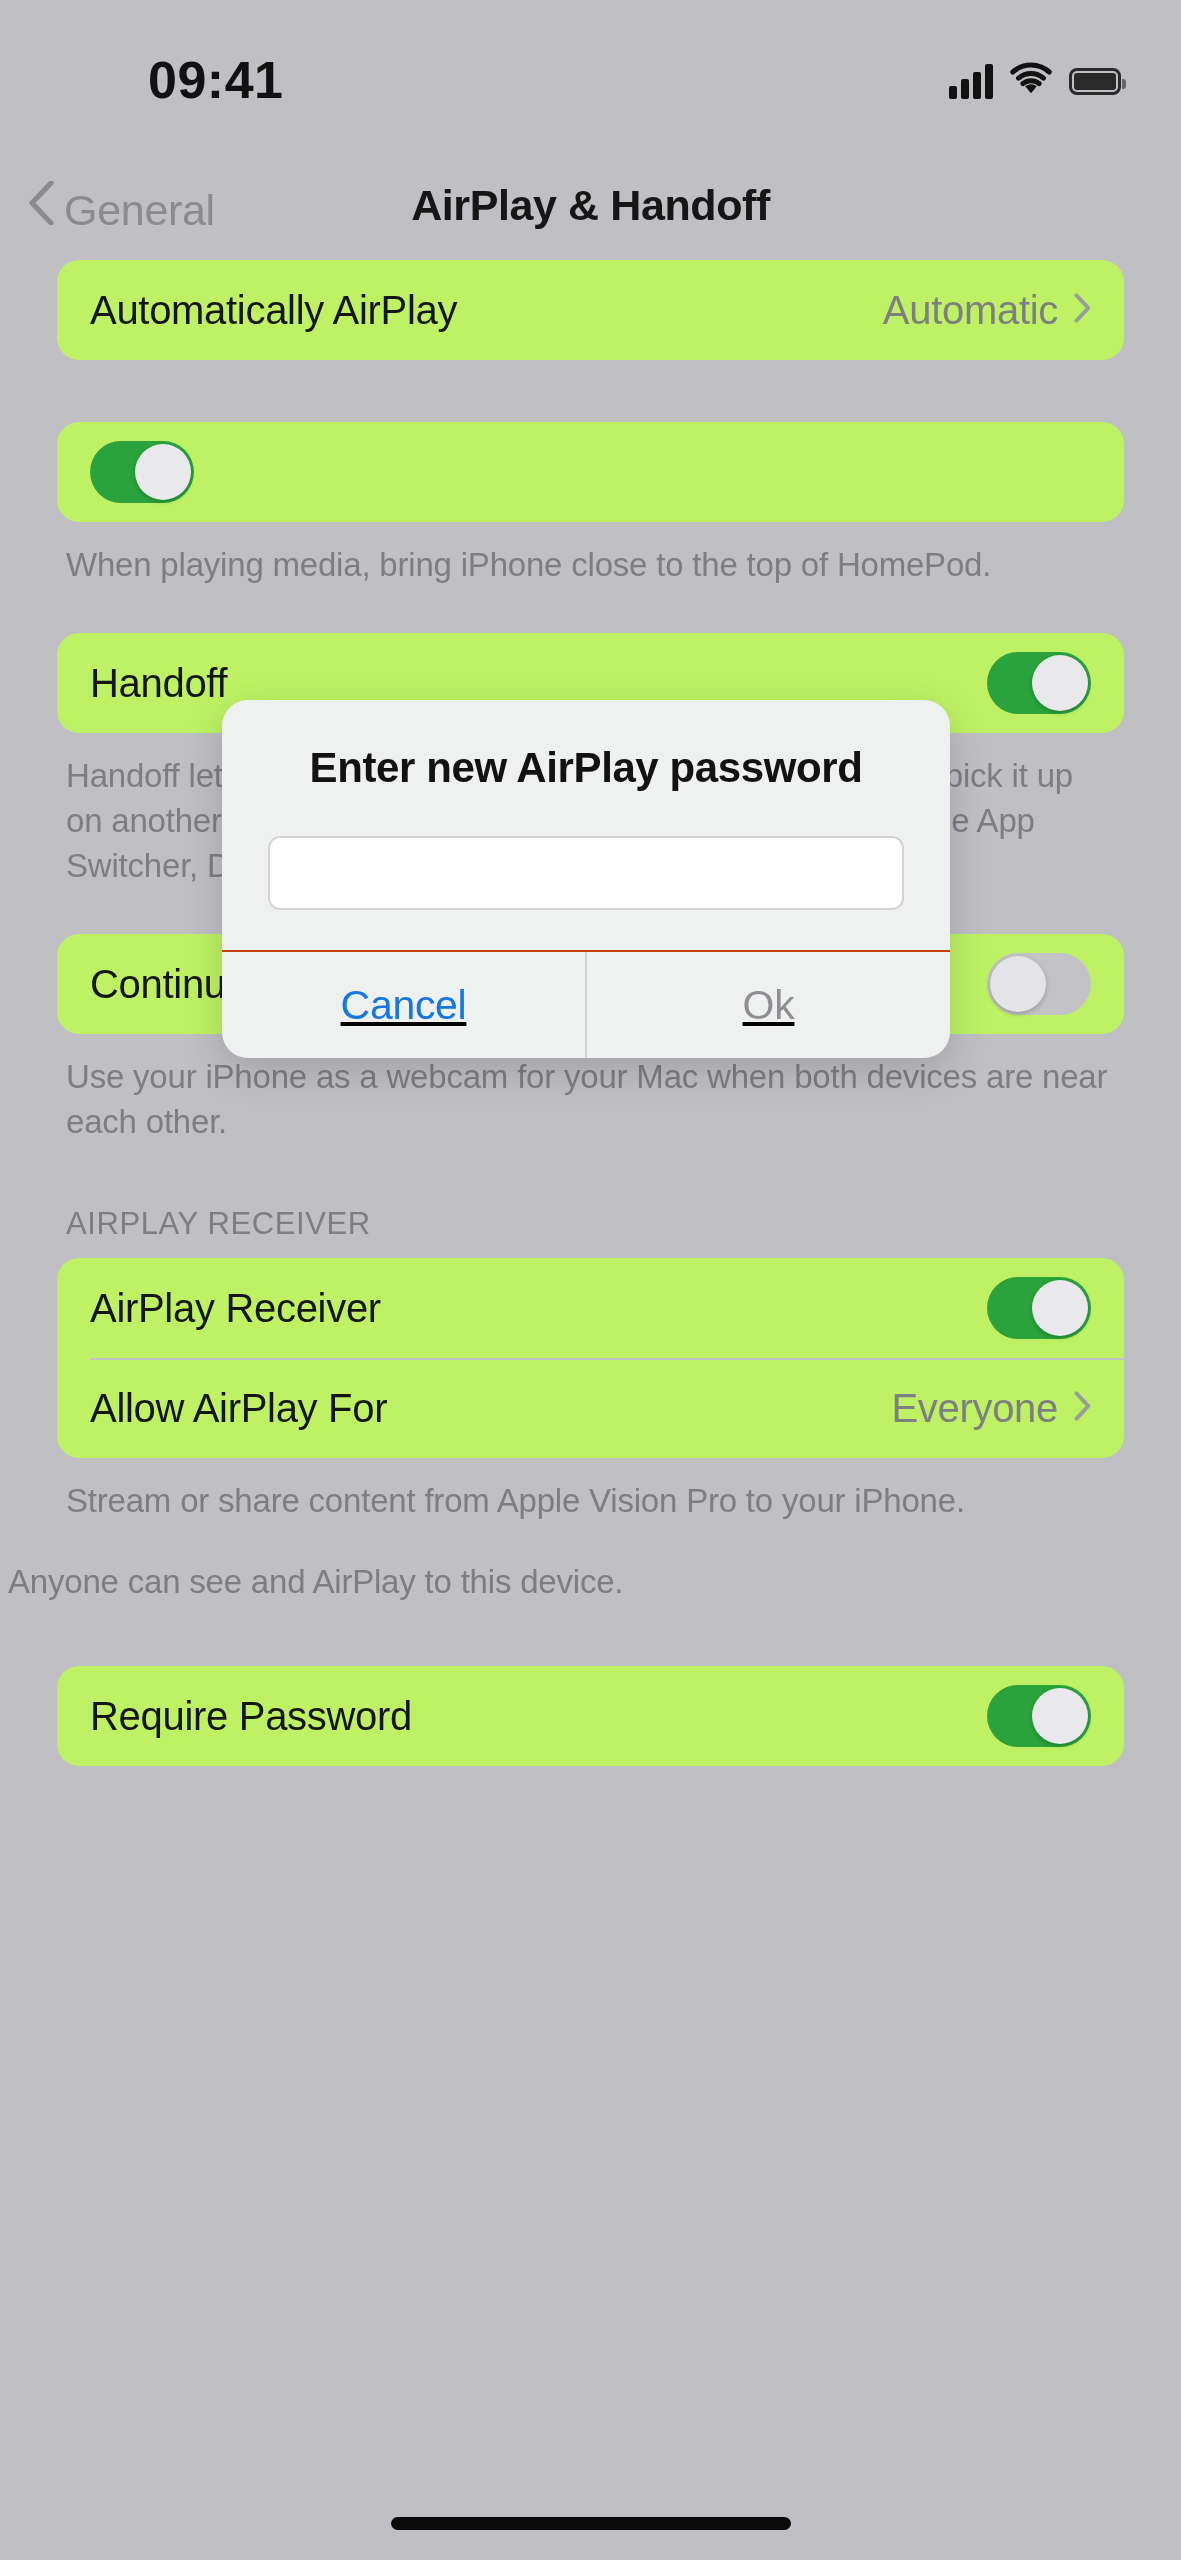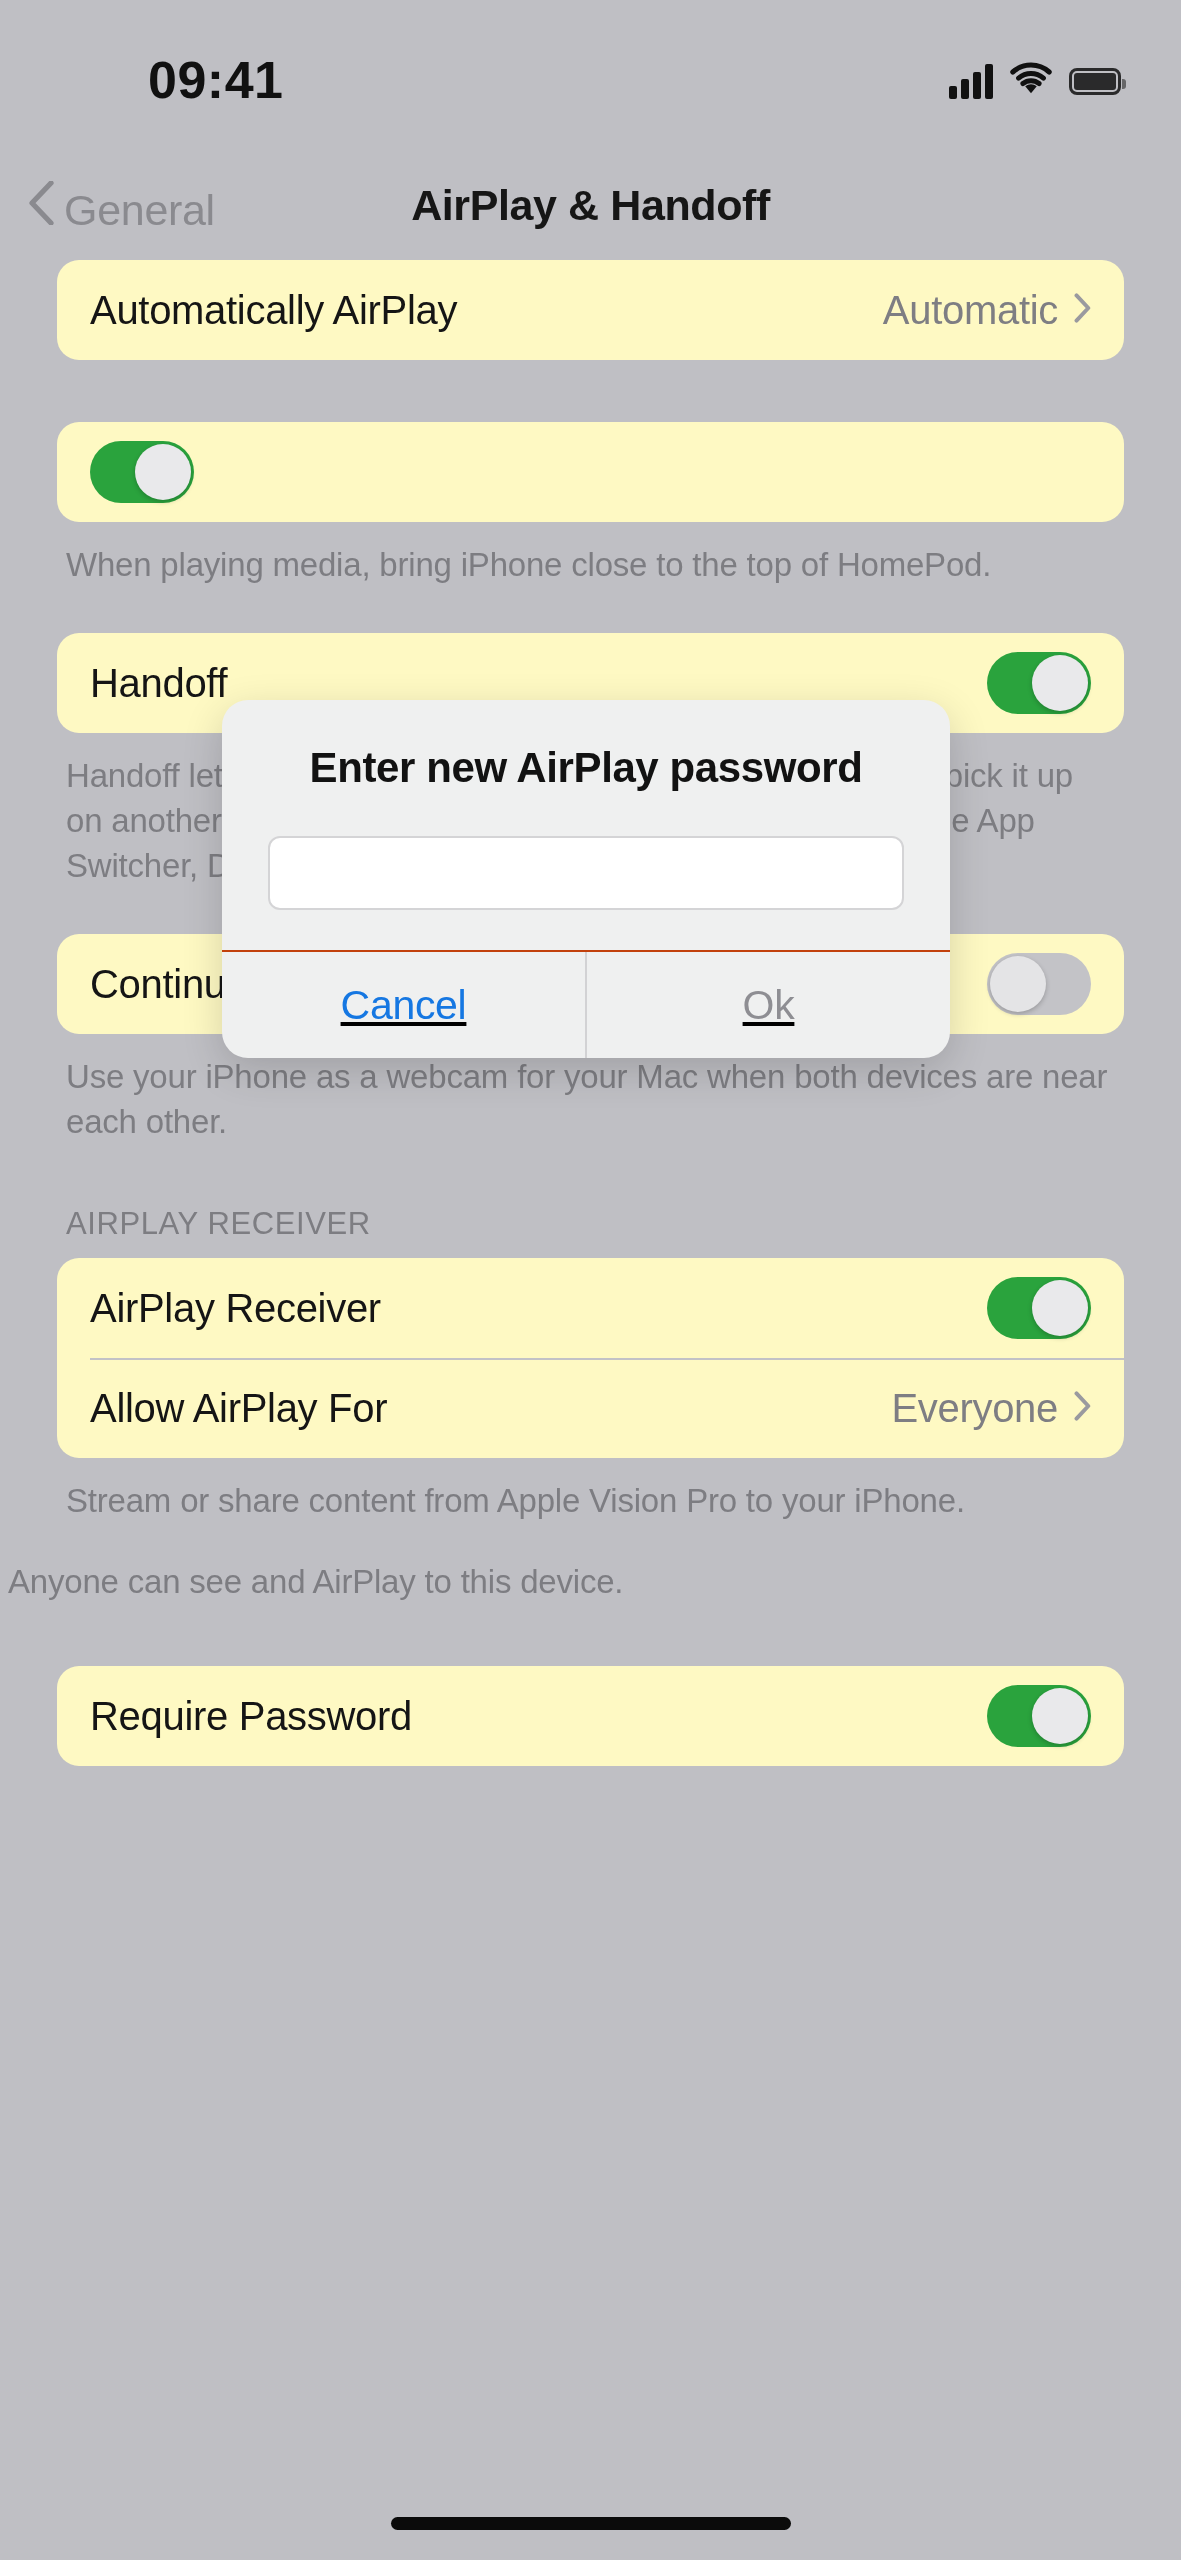--- a/index.html
+++ b/index.html
@@ -127,21 +127,21 @@
   }
 
   
   #content {
     position: absolute;
     top: 260px; left: 0; right: 0; bottom: 0;
   }
 
   .group {
     margin: 0 57px;
-    background: #fef9c3;
+    background: #bef264;
     border-radius: 22px;
     overflow: hidden;
   }
 
   .row {
     position: relative;
     display: flex;
     align-items: center;
     justify-content: space-between;
     height: 100px;

